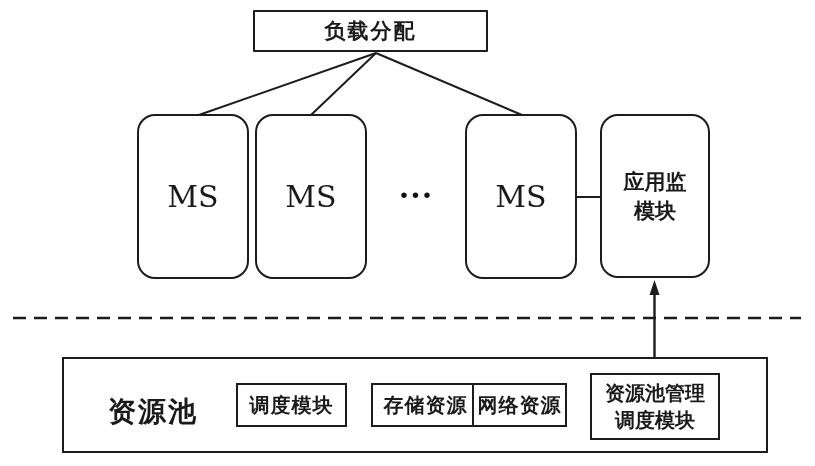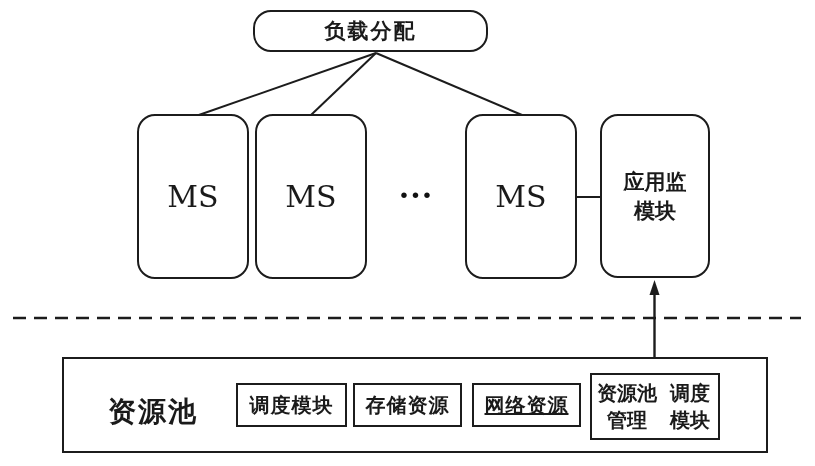--- a/index.html
+++ b/index.html
@@ -27,21 +27,21 @@
     position: absolute;
     box-sizing: border-box;
     border: 2px solid #1c1c1c;
     background: #ffffff;
     display: flex;
     align-items: center;
     justify-content: center;
     text-align: center;
     color: #1a1a1a;
   }
-  .rounded-sm { border-radius: 18px; }
+  .rounded-sm { border-radius: 1px; }
   .rounded-lg { border-radius: 18px; }
   .title-box {
     left: 253px; top: 10px;
     width: 235px; height: 42px;
     font-size: 21px;
     font-weight: bold;
     letter-spacing: 2px;
   }
   .ms-box {
     top: 114px;
@@ -86,28 +86,28 @@
     letter-spacing: 2px;
   }
   .res-box {
     top: 383px;
     height: 44px;
     font-size: 20px;
     font-weight: bold;
     letter-spacing: 1px;
   }
   .res-1 { left: 236px; width: 111px; }
-  .res-2 { left: 353px; width: 109px; }
-  .res-3 { left: 472px; width: 109px; text-decoration: underline; }
+  .res-2 { left: 371px; width: 109px; }
+  .res-3 { left: 472px; width: 95px; }
   .pool-module-box {
     left: 590px; top: 373px;
     width: 130px; height: 67px;
     font-size: 20px;
     font-weight: bold;
-    flex-direction: row;
+    flex-direction: column;
     line-height: 27px;
   }
 </style>
 </head>
 <body>
 
 <div class="canvas">
 
   <svg class="lines-svg" viewBox="0 0 815 466" xmlns="http://www.w3.org/2000/svg">
 

